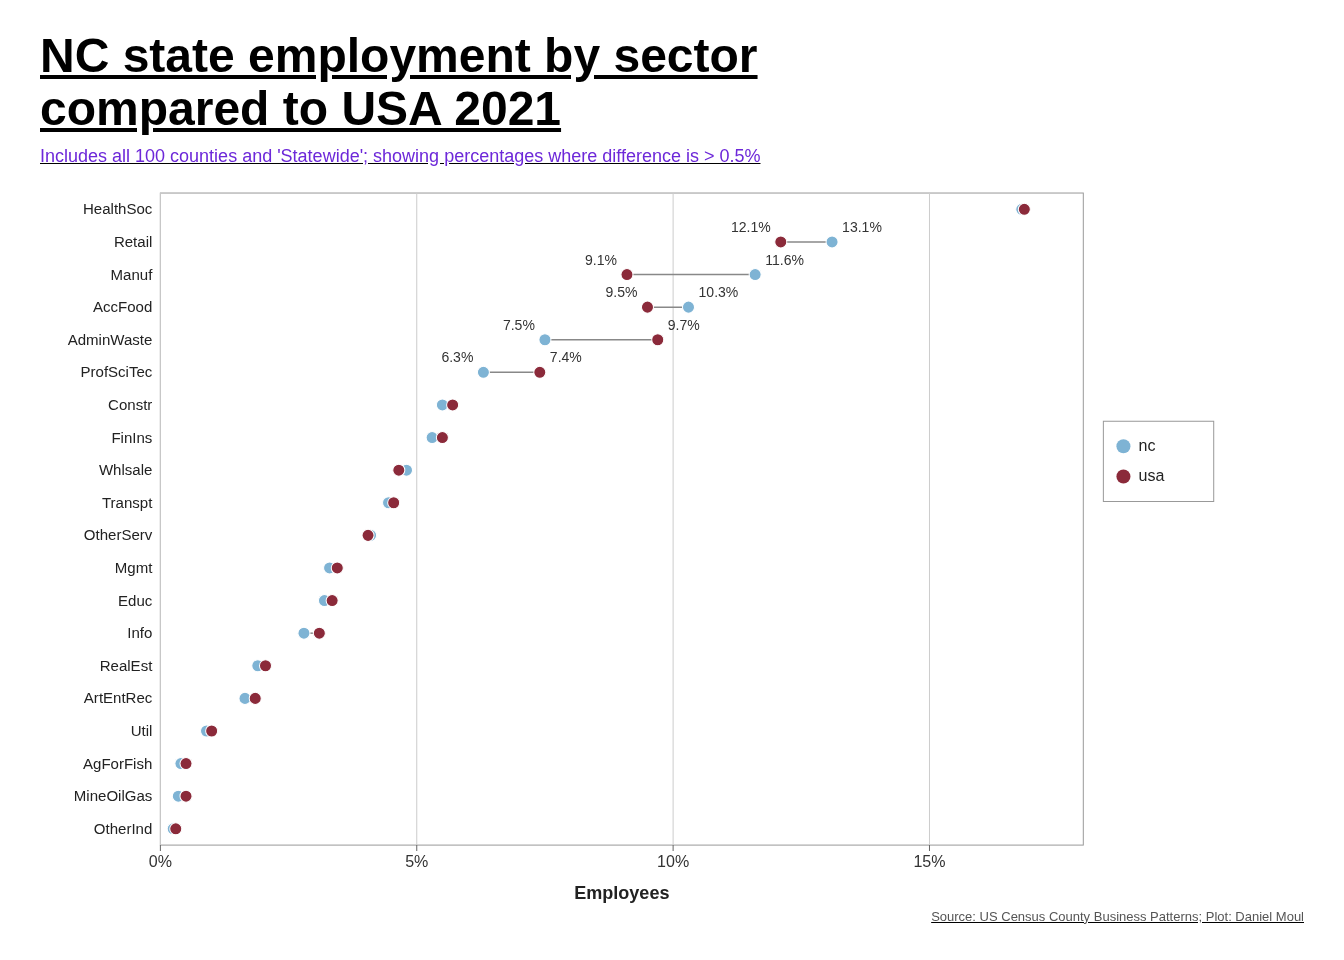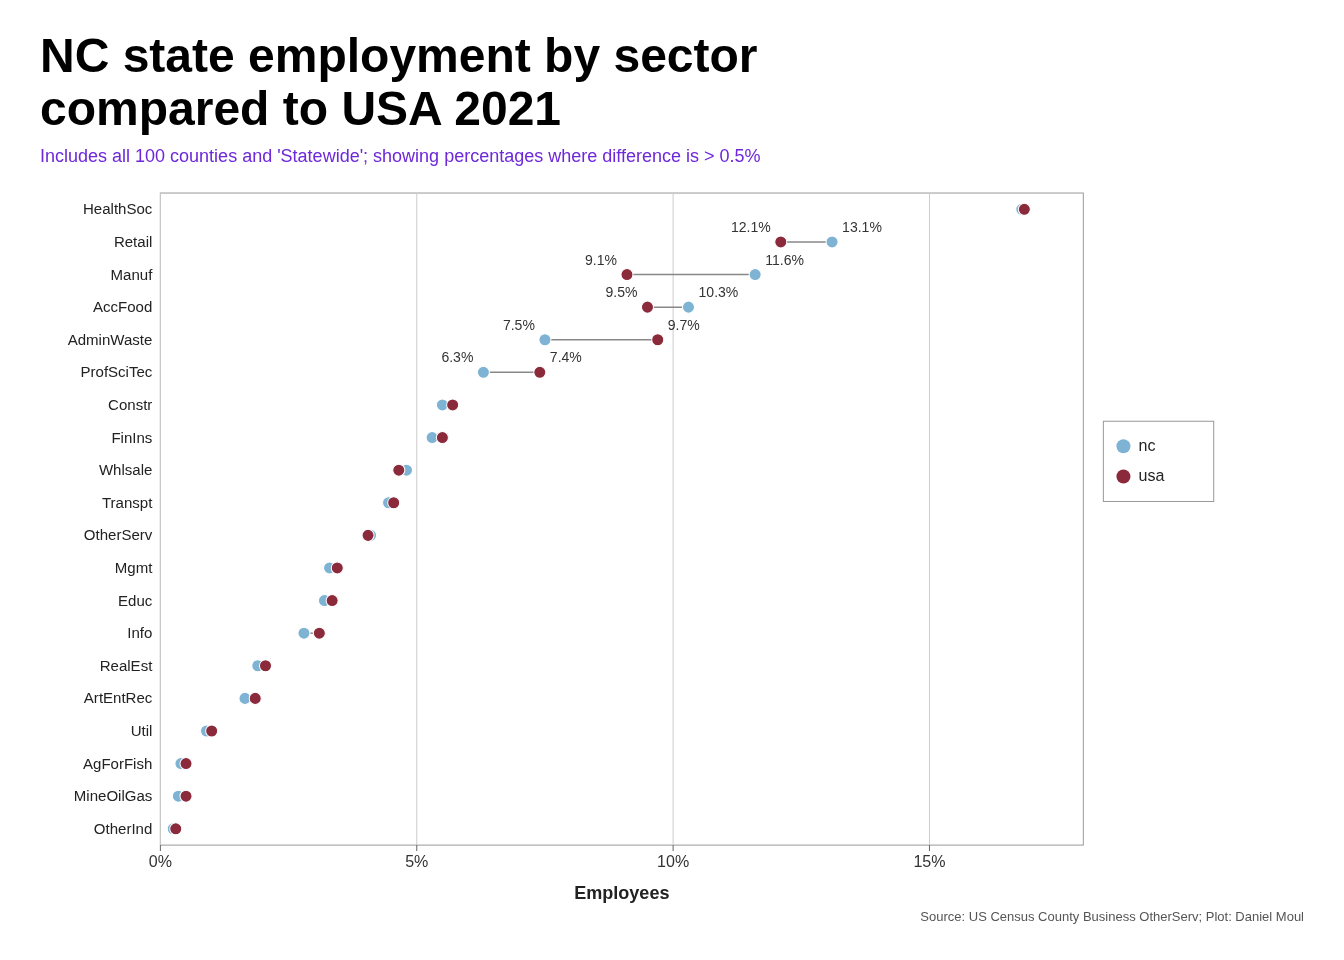--- a/index.html
+++ b/index.html
@@ -9,20 +9,21 @@
       width: 1344px;
       height: 960px;
       overflow: hidden;
     }
     .page {
       width: 1344px;
       height: 672px;
       padding: 30px 40px 20px 40px;
       display: flex;
       flex-direction: column;
+      text-decoration: underline;
     }
     h1 {
       font-size: 48px;
       font-weight: 900;
       line-height: 1.1;
       margin-bottom: 10px;
       color: #000;
     }
     .subtitle {
       font-size: 18px;
@@ -159,14 +160,14 @@
         <line x1="132.77777777777777" y1="643.75" x2="135.33333333333334" y2="643.75" stroke="#888" stroke-width="1.5"></line>
         <circle cx="132.77777777777777" cy="643.75" r="6" fill="#7eb3d4" stroke="#fff" stroke-width="1"></circle>
         <circle cx="135.33333333333334" cy="643.75" r="6" fill="#8b2a3a" stroke="#fff" stroke-width="1"></circle>
         <rect x="1060" y="237.49999999999997" width="110" height="80" fill="#fff" stroke="#999" stroke-width="1"></rect>
         <circle cx="1080" cy="262.5" r="7" fill="#7eb3d4"></circle>
         <text x="1095" y="267.5" font-size="16" fill="#222">nc</text>
         <circle cx="1080" cy="292.5" r="7" fill="#8b2a3a"></circle>
         <text x="1095" y="297.5" font-size="16" fill="#222">usa</text>
       </svg>
   </div>
-  <p class="source-text">Source: US Census County Business OtherServ; Plot: Daniel Moul</p>
+  <p class="source-text">Source: US Census County Business Patterns; Plot: Daniel Moul</p>
 </div>
 
 </body></html>

